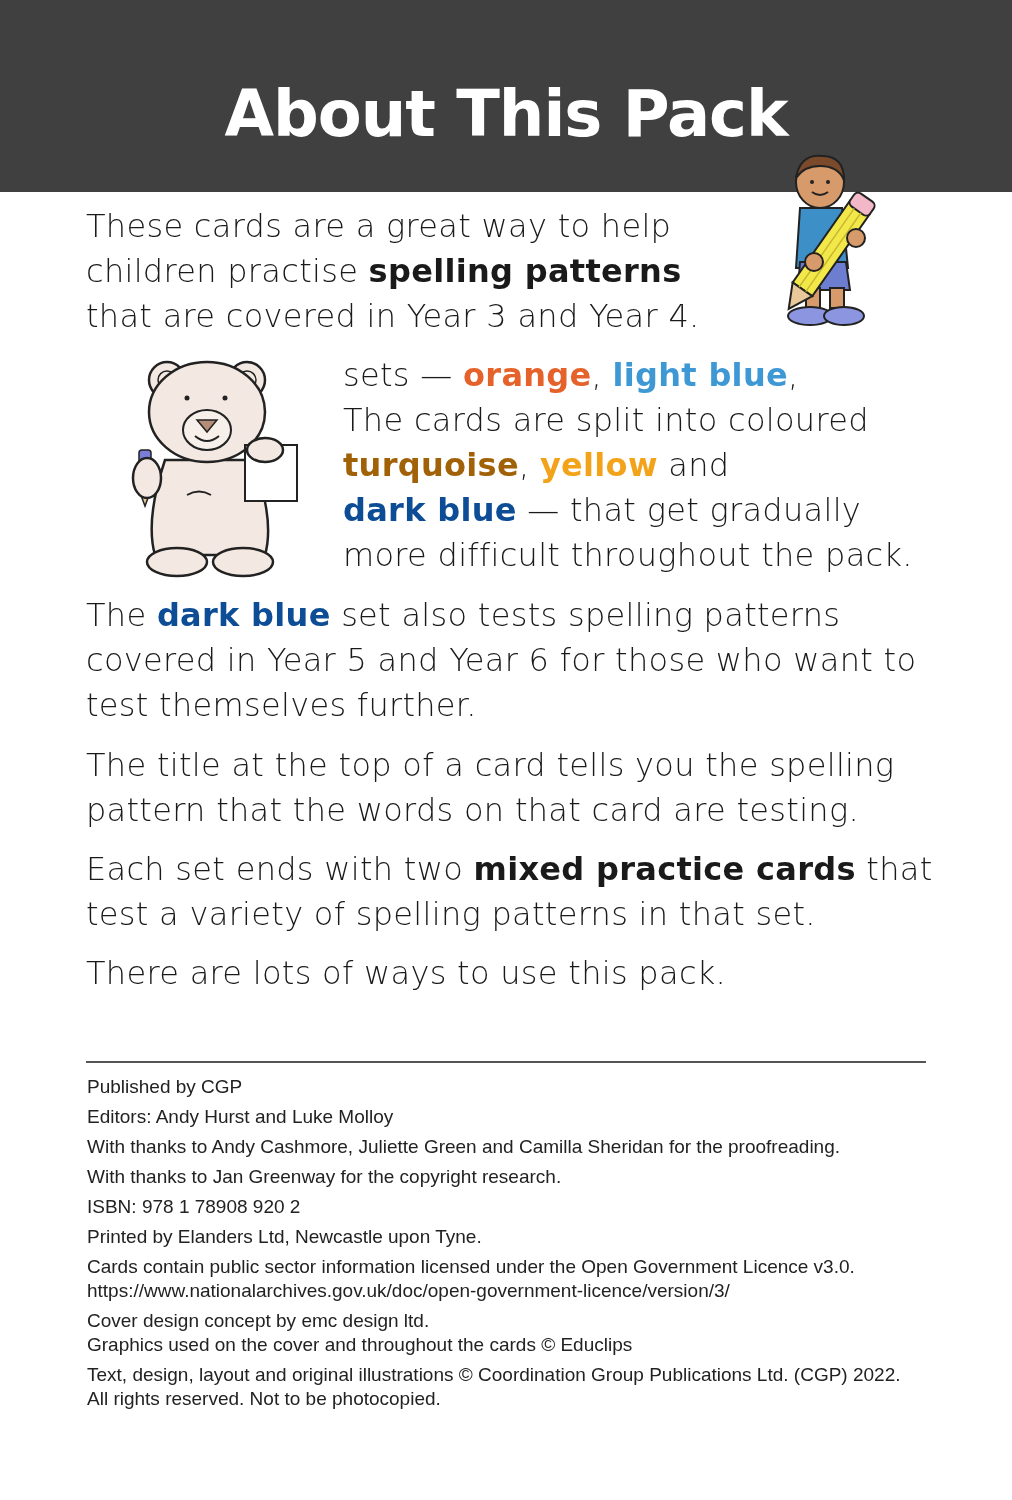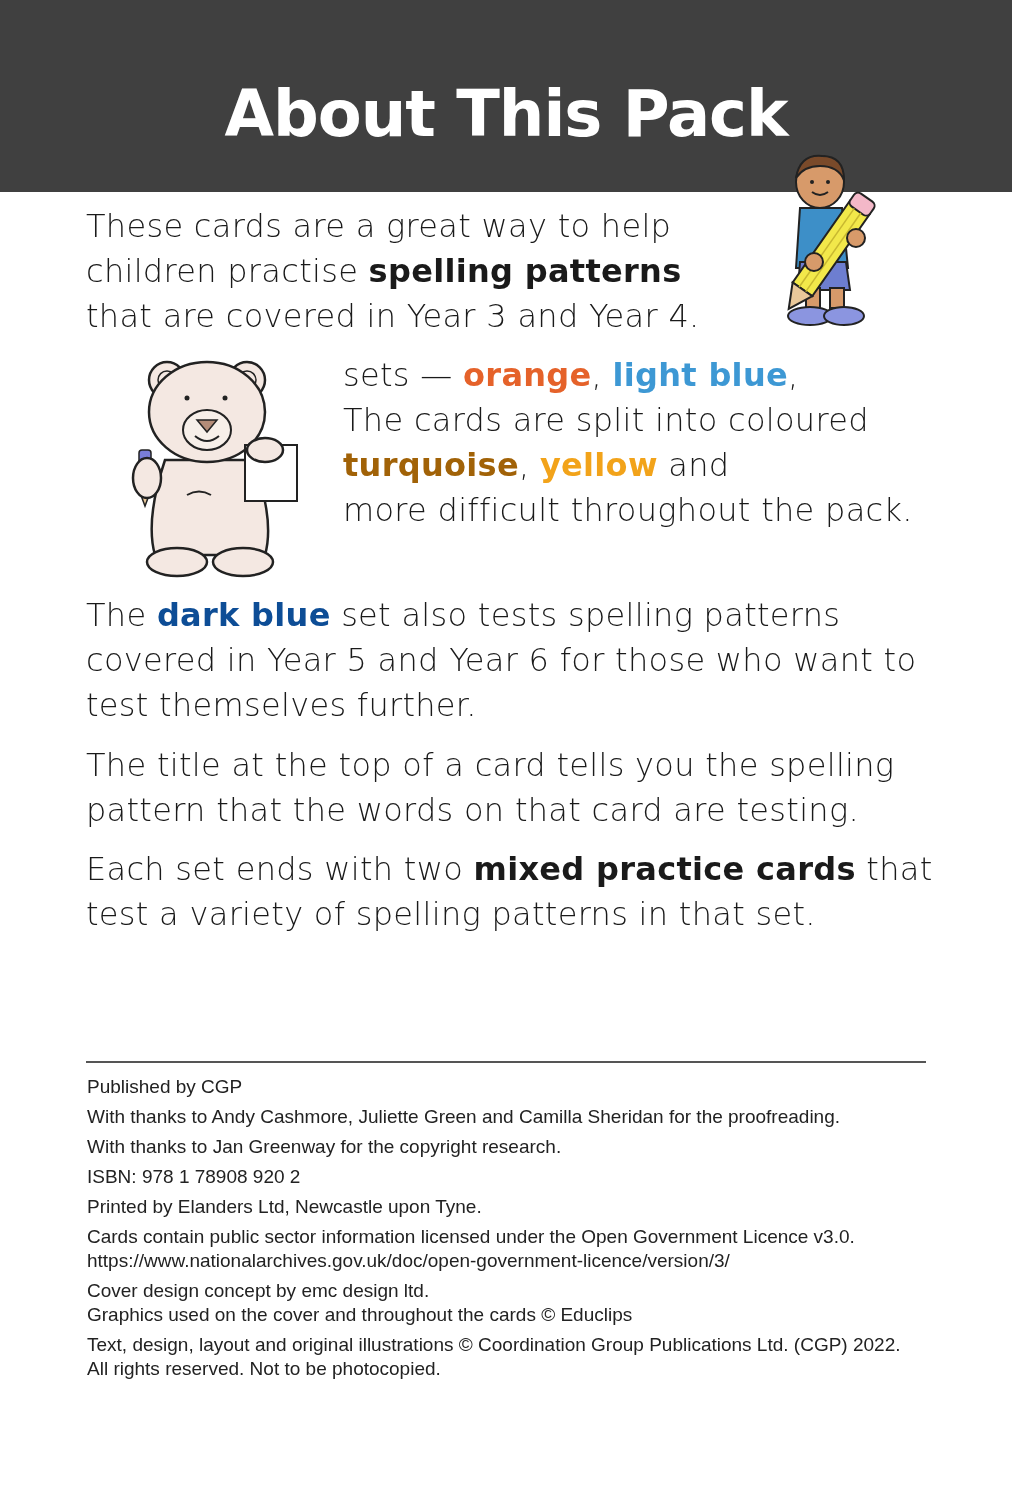--- a/index.html
+++ b/index.html
@@ -113,36 +113,39 @@
   <ellipse cx="22" cy="128" rx="14" ry="20" fill="#f4e8e2" stroke="#222" stroke-width="2.5"></ellipse>
 
   <rect x="120" y="95" width="52" height="56" fill="#ffffff" stroke="#222" stroke-width="2"></rect>
   <ellipse cx="140" cy="100" rx="18" ry="12" fill="#f4e8e2" stroke="#222" stroke-width="2.5"></ellipse>
 </svg>
 
 <div class="body-text p2">
   <div><span>sets — </span><span class="c-orange">orange</span><span>, </span><span class="c-lightblue">light blue</span><span>,</span></div>
   <div>The cards are split into coloured</div>
   <div><span class="c-turquoise">turquoise</span><span>, </span><span class="c-yellow">yellow</span><span> and</span></div>
+  <div><span class="c-darkblue">dark blue</span><span> — that get gradually</span></div>
   <div>more difficult throughout the pack.</div>
 </div>
 
 <div class="body-text p3"><span>The </span><span class="c-darkblue">dark blue</span><span> set also tests spelling patterns covered in Year 5 and Year 6 for those who want to test themselves further.</span></div>
 
 <div class="body-text p4">The title at the top of a card tells you the spelling pattern that the words on that card are testing.</div>
 
 <div class="body-text p5"><span>Each set ends with two </span><b>mixed practice cards</b><span> that test a variety of spelling patterns in that set.</span></div>
 
 <div class="body-text p6">
+  <div>There are lots of ways to use this pack.</div>
 </div>
 
 <div class="divider"></div>
 
 <div class="credits">
   <div class="credit-line">Published by CGP</div>
+  <div class="credit-line">Editors: Andy Hurst and Luke Molloy</div>
   <div class="credit-line">With thanks to Andy Cashmore, Juliette Green and Camilla Sheridan for the proofreading.</div>
   <div class="credit-line">With thanks to Jan Greenway for the copyright research.</div>
   <div class="credit-line">ISBN: 978 1 78908 920 2</div>
   <div class="credit-line">Printed by Elanders Ltd, Newcastle upon Tyne.</div>
   <div class="credit-line tight">Cards contain public sector information licensed under the Open Government Licence v3.0.</div>
   <div class="credit-line">https://www.nationalarchives.gov.uk/doc/open-government-licence/version/3/</div>
   <div class="credit-line tight">Cover design concept by emc design ltd.</div>
   <div class="credit-line">Graphics used on the cover and throughout the cards © Educlips</div>
   <div class="credit-line tight">Text, design, layout and original illustrations © Coordination Group Publications Ltd. (CGP) 2022.</div>
   <div class="credit-line">All rights reserved.  Not to be photocopied.</div>

